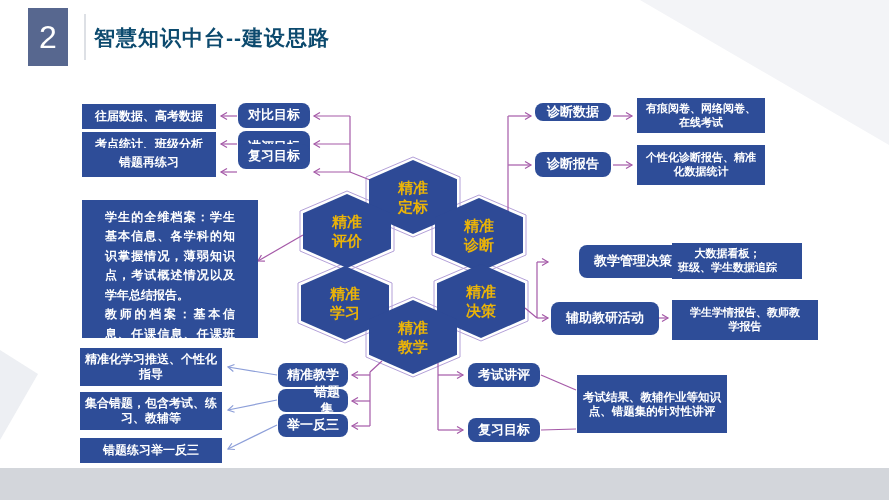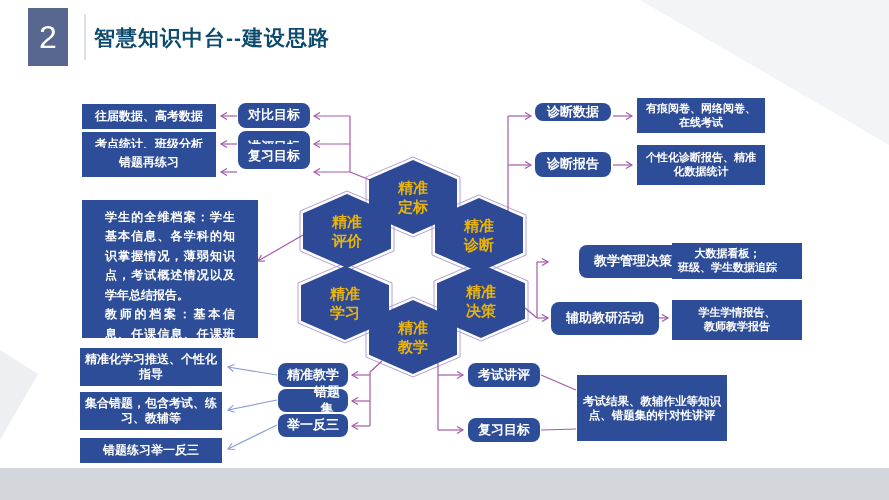--- a/index.html
+++ b/index.html
@@ -136,27 +136,27 @@
   <div class="box small" style="left:637px;top:98px;width:128px;height:35px;">有痕阅卷、网络阅卷、在线考试</div>
   <div class="box small" style="left:637px;top:145px;width:128px;height:40px;">个性化诊断报告、精准化数据统计</div>
 
   <div class="profile preline">学生的全维档案：学生基本信息、各学科的知识掌握情况，薄弱知识点，考试概述情况以及学年总结报告。
 教师的档案：基本信息、任课信息、任课班级的相关信息。</div>
 
   <div class="box md" style="left:551px;top:245px;width:108px;height:33px;margin-left:28px;">教学管理决策</div>
   <div class="box md" style="left:551px;top:302px;width:108px;height:33px;">辅助教研活动</div>
   <div class="box small left preline" style="left:672px;top:243px;width:130px;height:36px;padding:2px 6px;">大数据看板；
 班级、学生数据追踪</div>
-  <div class="box small left" style="left:672px;top:300px;width:130px;height:40px;padding:2px 22px;">学生学情报告、教师教学报告</div>
+  <div class="box small left" style="left:672px;top:300px;width:146px;height:40px;padding:2px 16px;">学生学情报告、教师教学报告</div>
 
   <div class="box" style="left:80px;top:348px;width:142px;height:38px;">精准化学习推送、个性化指导</div>
   <div class="box" style="left:80px;top:392px;width:142px;height:38px;">集合错题，包含考试、练习、教辅等</div>
   <div class="box" style="left:80px;top:438px;width:142px;height:25px;">错题练习举一反三</div>
 
   <div class="box md" style="left:278px;top:363px;width:70px;height:24px;">精准教学</div>
   <div class="box md" style="left:278px;top:389px;width:70px;height:23px;padding-left:32px;">错题集</div>
   <div class="box md" style="left:278px;top:414px;width:70px;height:23px;">举一反三</div>
 
   <div class="box md" style="left:468px;top:363px;width:72px;height:24px;">考试讲评</div>
   <div class="box md" style="left:468px;top:418px;width:72px;height:24px;">复习目标</div>
-  <div class="box small left" style="left:577px;top:375px;width:150px;height:66px;padding:4px 6px;font-size:11.5px;">考试结果、教辅作业等知识点、错题集的针对性讲评</div>
+  <div class="box small left" style="left:577px;top:375px;width:150px;height:58px;padding:4px 6px;font-size:11.5px;">考试结果、教辅作业等知识点、错题集的针对性讲评</div>
 
 </div>
 
 </body></html>

